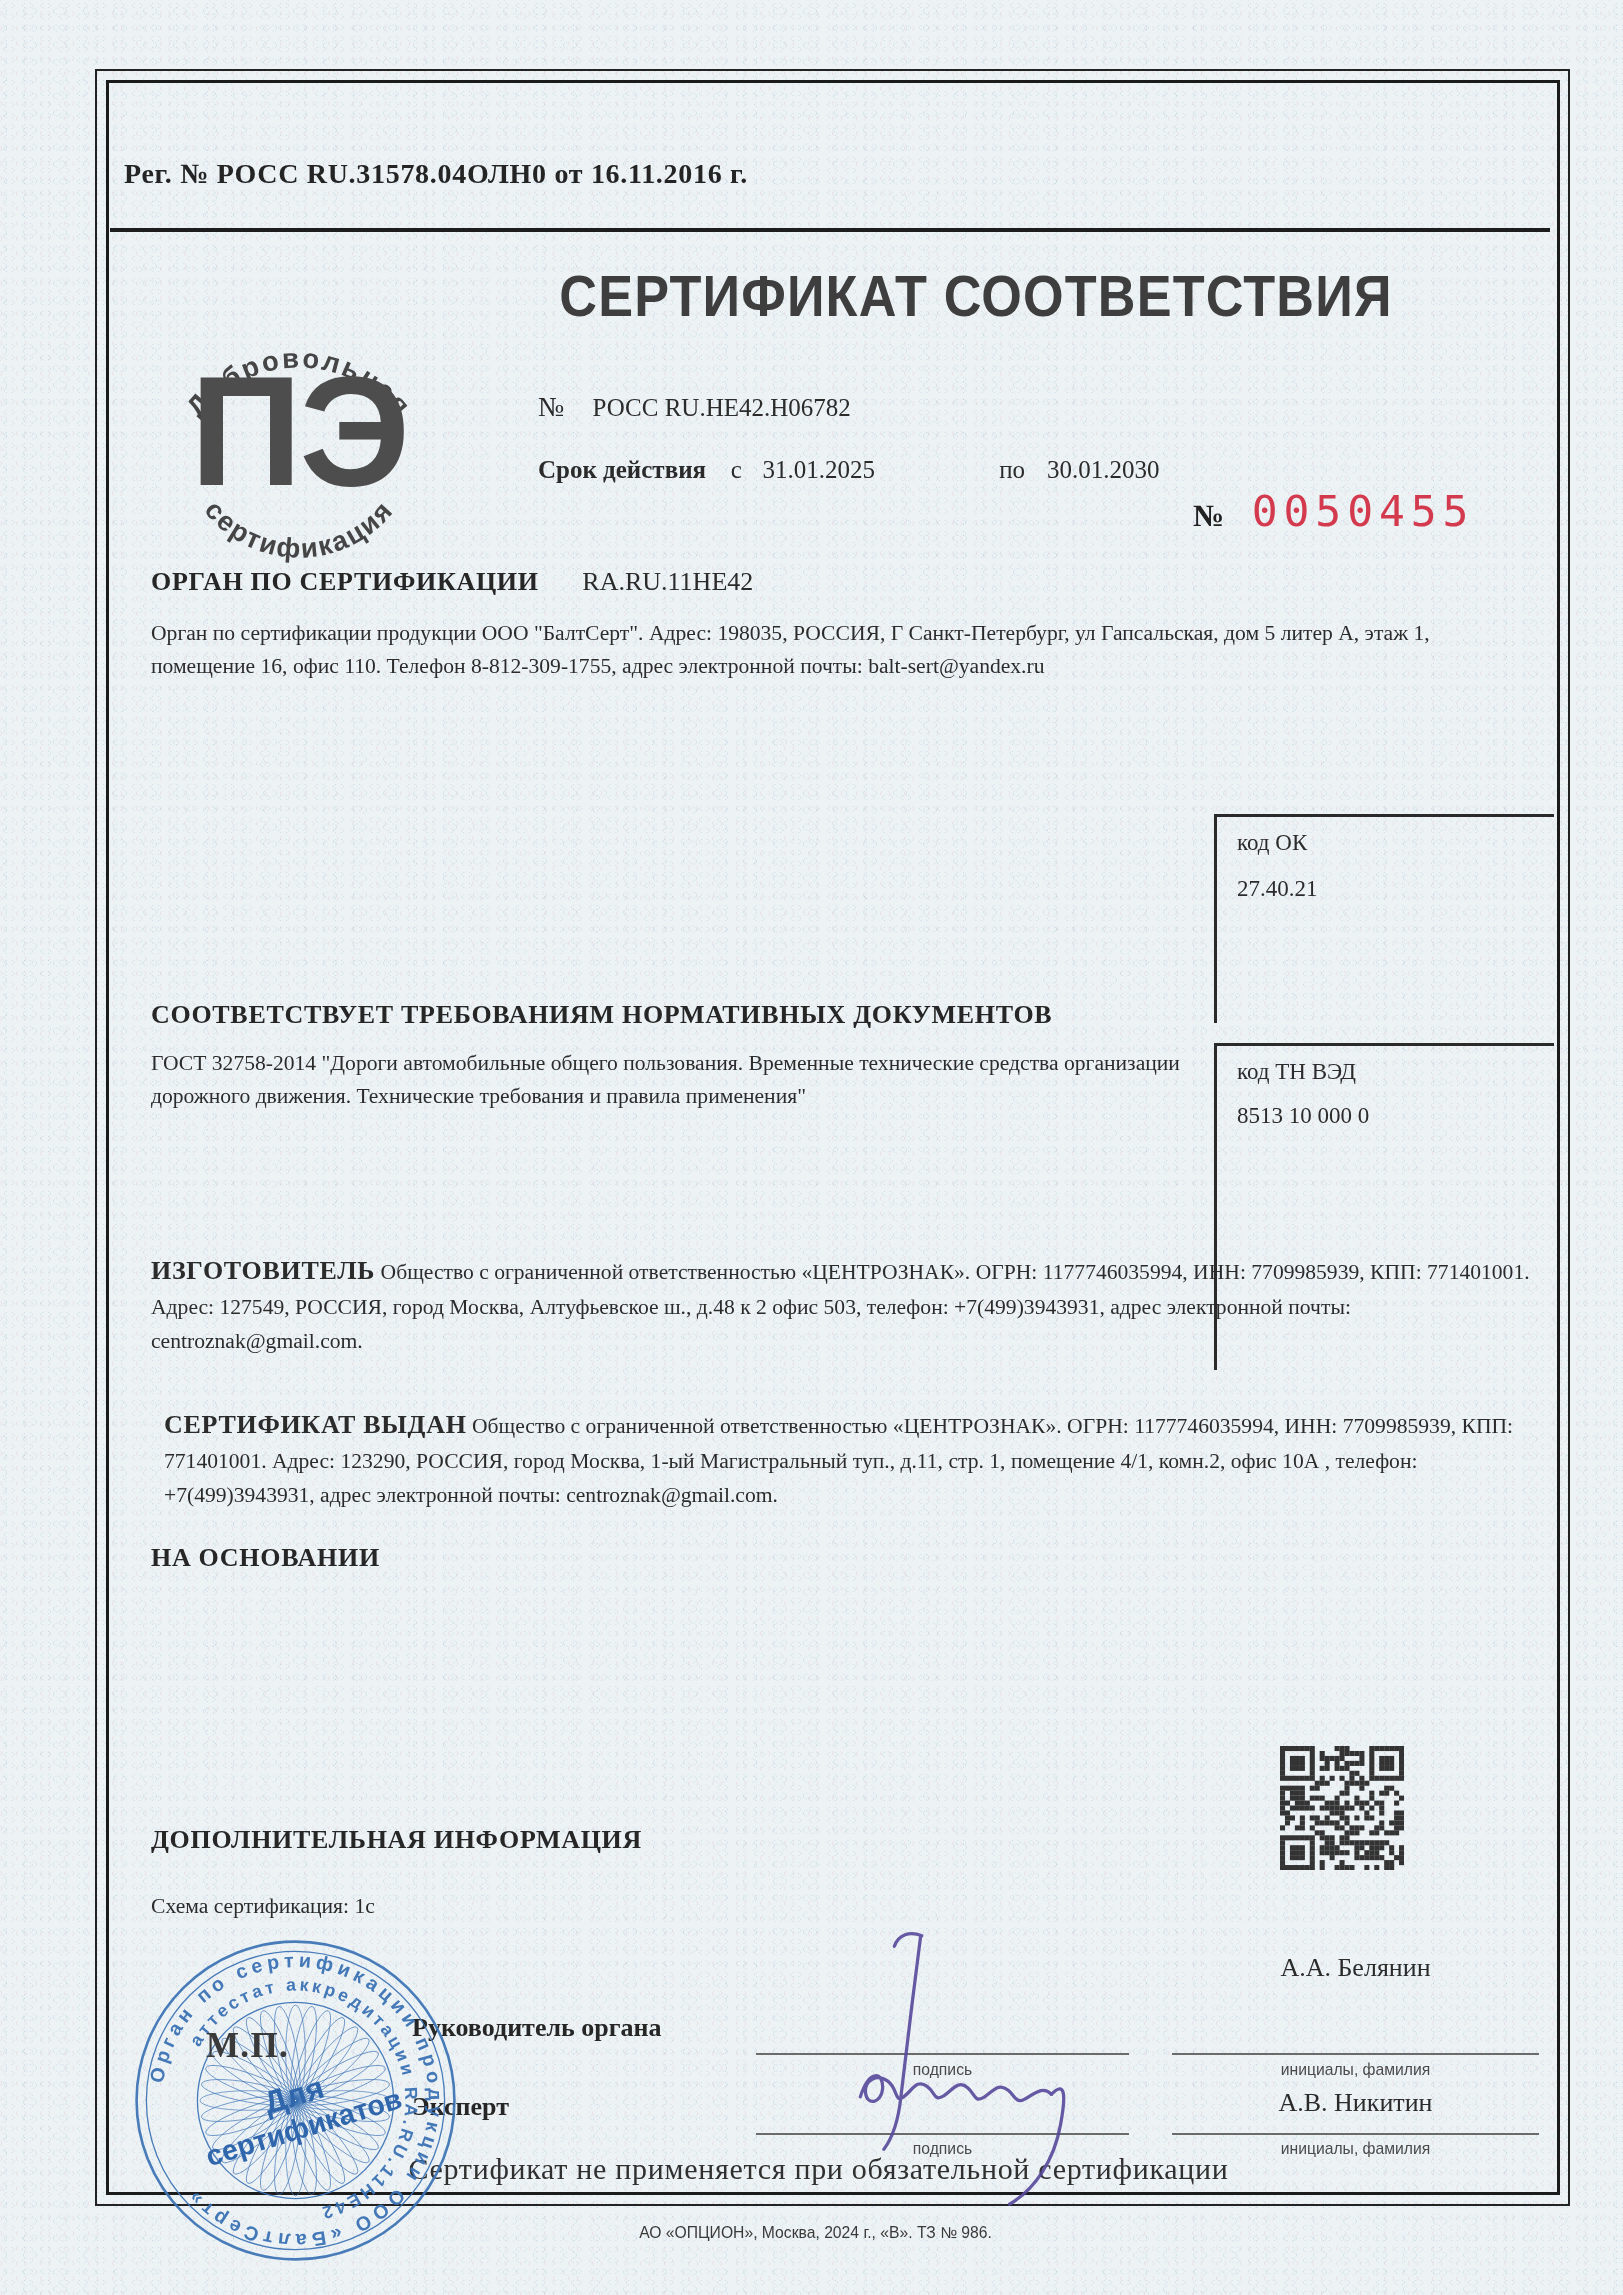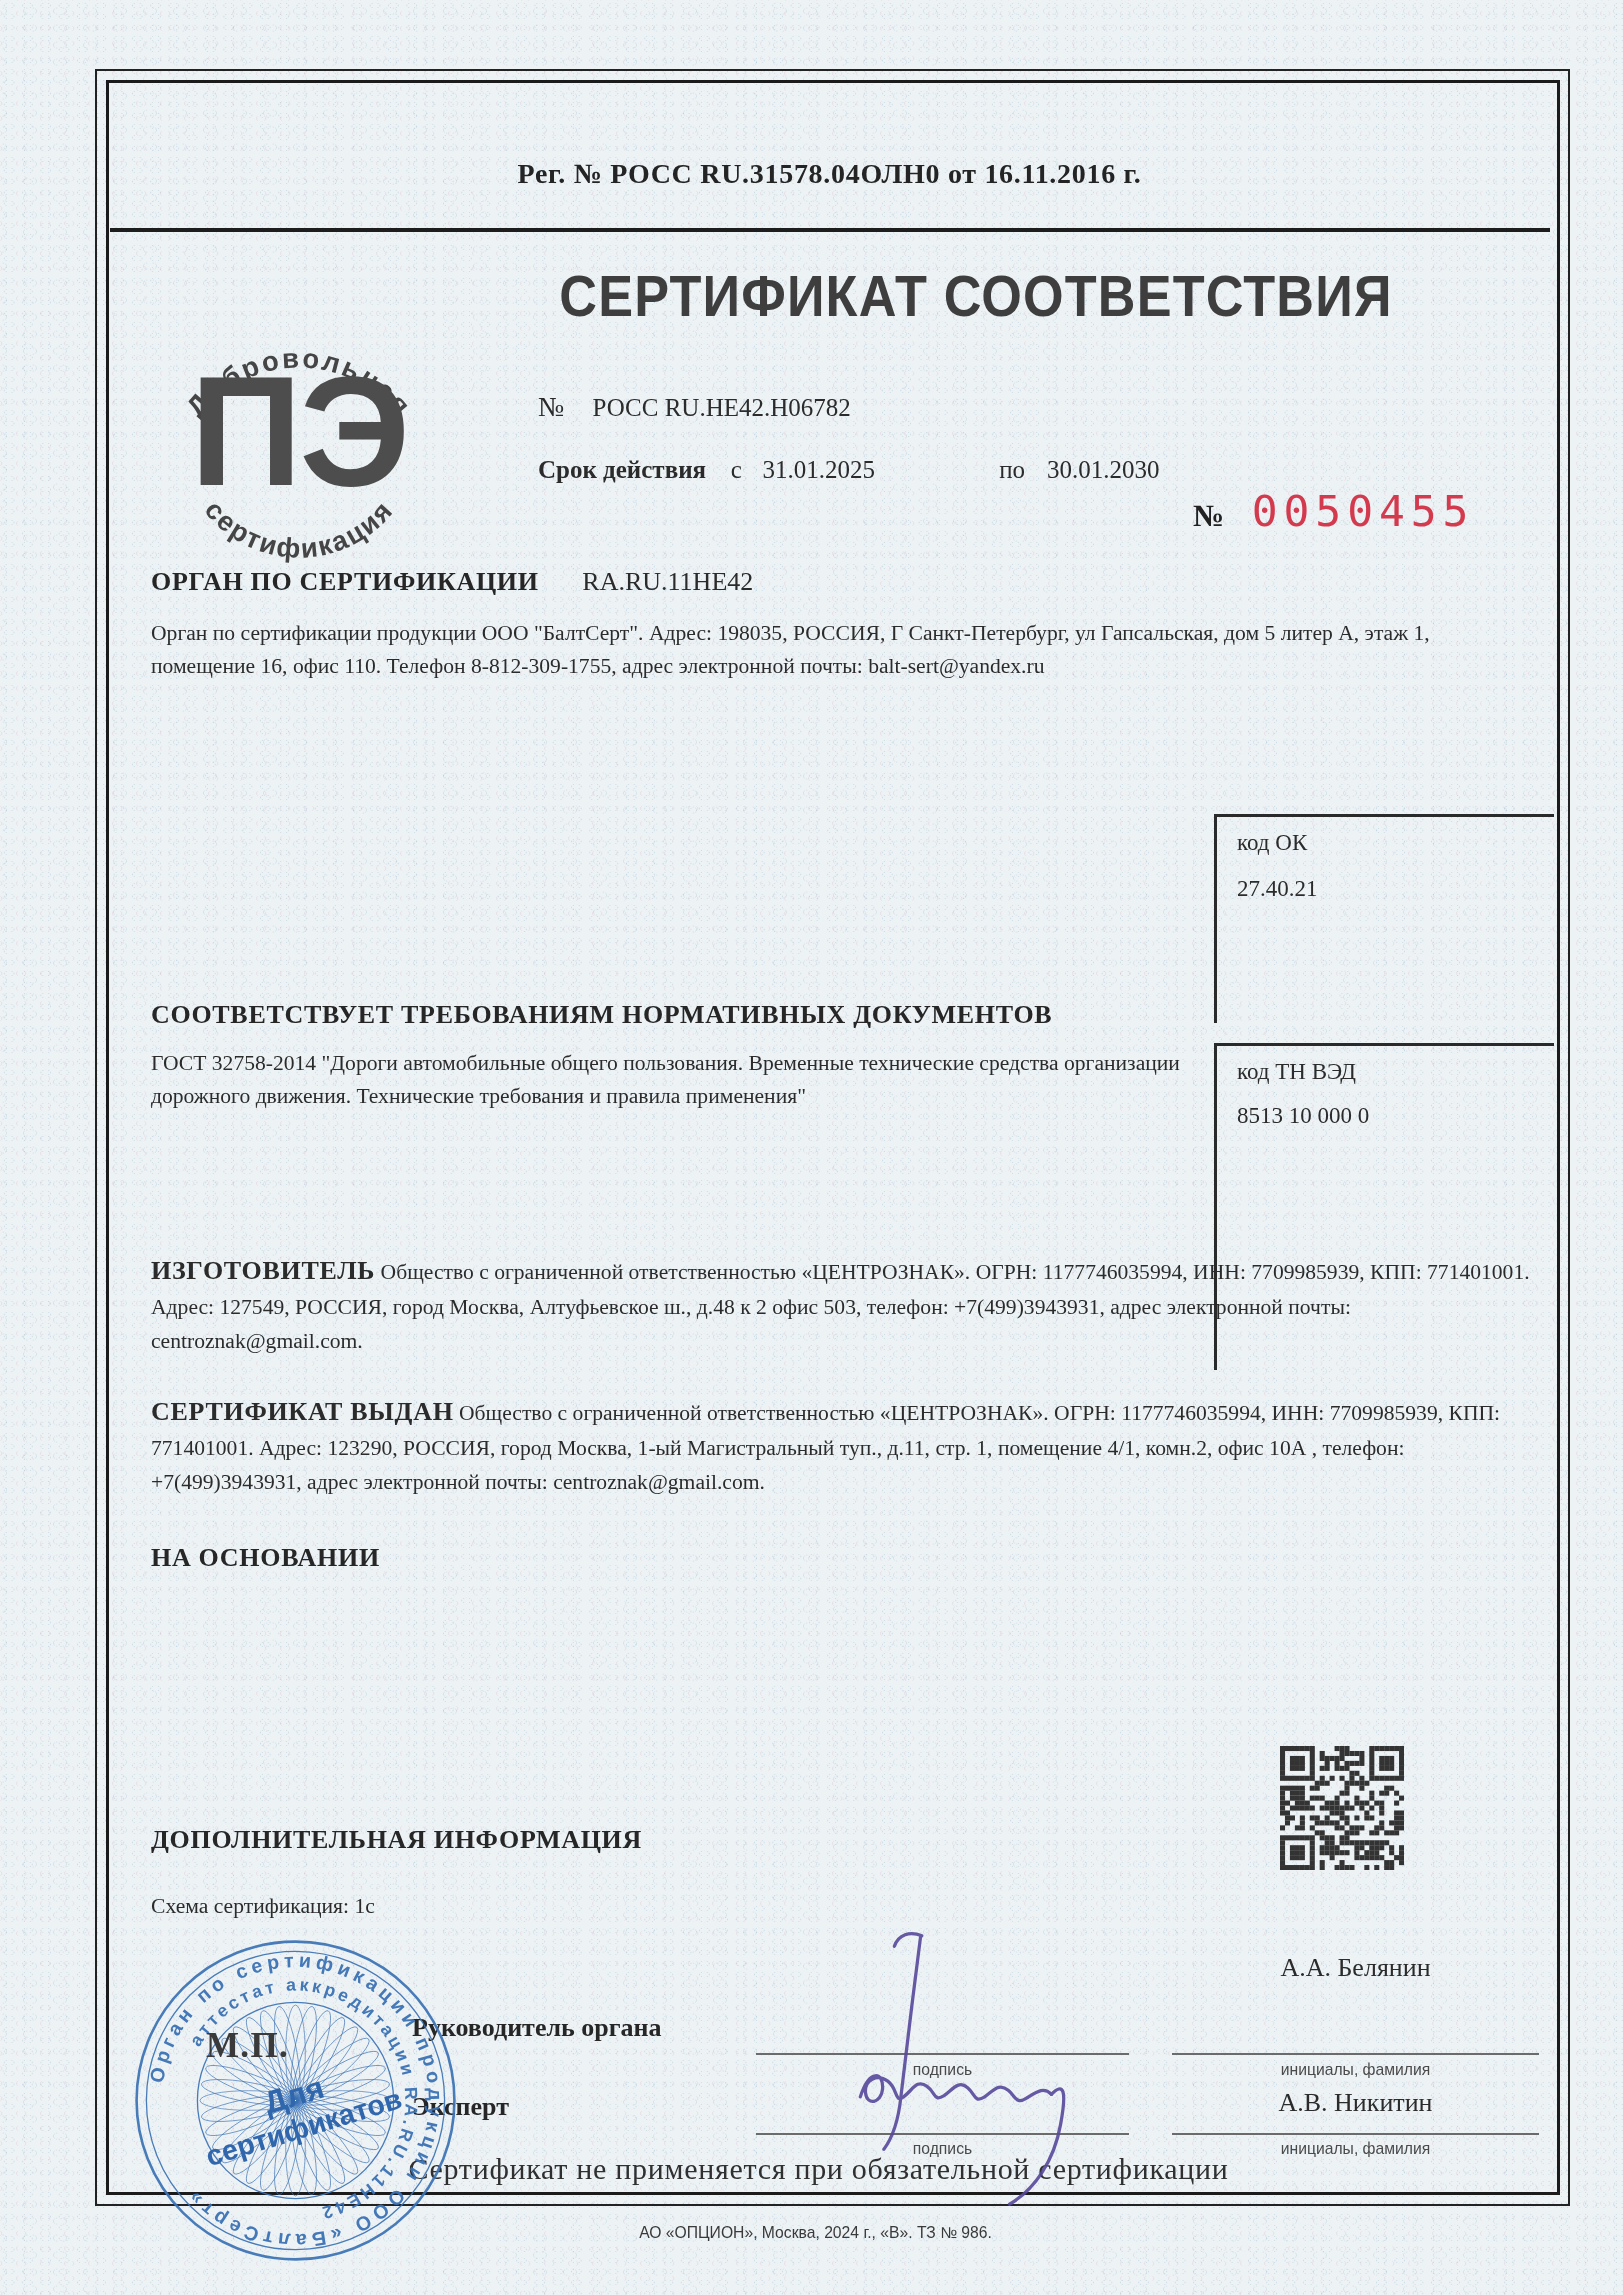--- a/index.html
+++ b/index.html
@@ -17,21 +17,21 @@
     background-size:18.3px 11px, 24px 15px, 30px 17px;
     background-position:0 0, 9.2px 5.9px, 15px 2.6px;
     font-family:"Liberation Serif",serif;
   }
   .abs{position:absolute;}
   .hr{position:absolute;background:#1d1d1d;}
   .hr-thin{position:absolute;background:#2a2a2a;}
   .frame-outer{position:absolute;left:95px;top:69px;width:1471px;height:2133px;border:2px solid #222;}
   .frame-inner{position:absolute;left:106px;top:80px;width:1448px;height:2109px;border:3.9px solid #1b1b1b;}
   .hdr1{font-size:31px;font-weight:bold;letter-spacing:0.7px;text-align:center;color:#242424;}
-  .hdr2{font-size:28px;font-weight:bold;letter-spacing:0.7px;text-align:center;color:#242424;}
+  .hdr2{font-size:28px;font-weight:bold;letter-spacing:0.7px;color:#242424;}
   .doc-title{font-size:58px;font-weight:800;color:#3e3e3e;letter-spacing:1.3px;white-space:nowrap;
              font-family:"Liberation Sans",sans-serif;transform:scaleX(.9);transform-origin:center;}
   .sec-h{font-size:26px;font-weight:bold;letter-spacing:0.7px;color:#262626;}
   .body-t{font-size:21.6px;line-height:1.55;color:#2b2b2b;text-align:left;}
   .inline-h{font-size:26px;font-weight:bold;letter-spacing:0.7px;}
   .code-t{font-size:23px;color:#2b2b2b;}
   .sig-label{font-size:26px;font-weight:bold;color:#262626;}
   .sig-name{font-size:26px;color:#2b2b2b;text-align:center;}
   .sig-cap{font-size:15.7px;color:#4a4a4a;text-align:center;font-family:"Liberation Sans",sans-serif;}
   .sig-line{position:absolute;height:2px;background:#6b6b6b;}
@@ -110,21 +110,21 @@
   <div class="hr-thin" style="left:1214px;top:1043px;width:2.6px;height:327px;"></div>
   <div class="abs code-t" style="left:1237px;top:1059px;">код ТН ВЭД</div>
   <div class="abs code-t" style="left:1237px;top:1103px;">8513 10 000 0</div>
 
   <p class="abs body-t" style="left:151px;top:1251px;width:1394px;margin:0;">
     <span class="inline-h">ИЗГОТОВИТЕЛЬ</span>
     <span> </span>
     <span>Общество с ограниченной ответственностью «ЦЕНТРОЗНАК». ОГРН: 1177746035994, ИНН: 7709985939, КПП: 771401001. Адрес: 127549, РОССИЯ, город Москва, Алтуфьевское ш., д.48 к 2 офис 503, телефон: +7(499)3943931, адрес электронной почты: centroznak@gmail.com.</span>
   </p>
 
-  <p class="abs body-t" style="left:151px;top:1392px;width:1394px;margin:0;">
+  <p class="abs body-t" style="left:151px;top:1392px;width:1394px;margin:13px;">
     <span class="inline-h">СЕРТИФИКАТ ВЫДАН</span>
     <span> </span>
     <span>Общество с ограниченной ответственностью «ЦЕНТРОЗНАК». ОГРН: 1177746035994, ИНН: 7709985939, КПП: 771401001. Адрес: 123290, РОССИЯ, город Москва, 1-ый Магистральный туп., д.11, стр. 1, помещение 4/1, комн.2, офис 10А , телефон: +7(499)3943931, адрес электронной почты: centroznak@gmail.com.</span>
   </p>
 
   <div class="abs sec-h" style="left:151px;top:1543px;">НА ОСНОВАНИИ</div>
 
   <svg class="abs" style="left:1280px;top:1746px;" width="124" height="124" viewBox="0 0 25 25" id="qr-svg">
       <rect x="0" y="0" width="1.02" height="1.02" fill="#333"></rect>
       <rect x="1" y="0" width="1.02" height="1.02" fill="#333"></rect>

